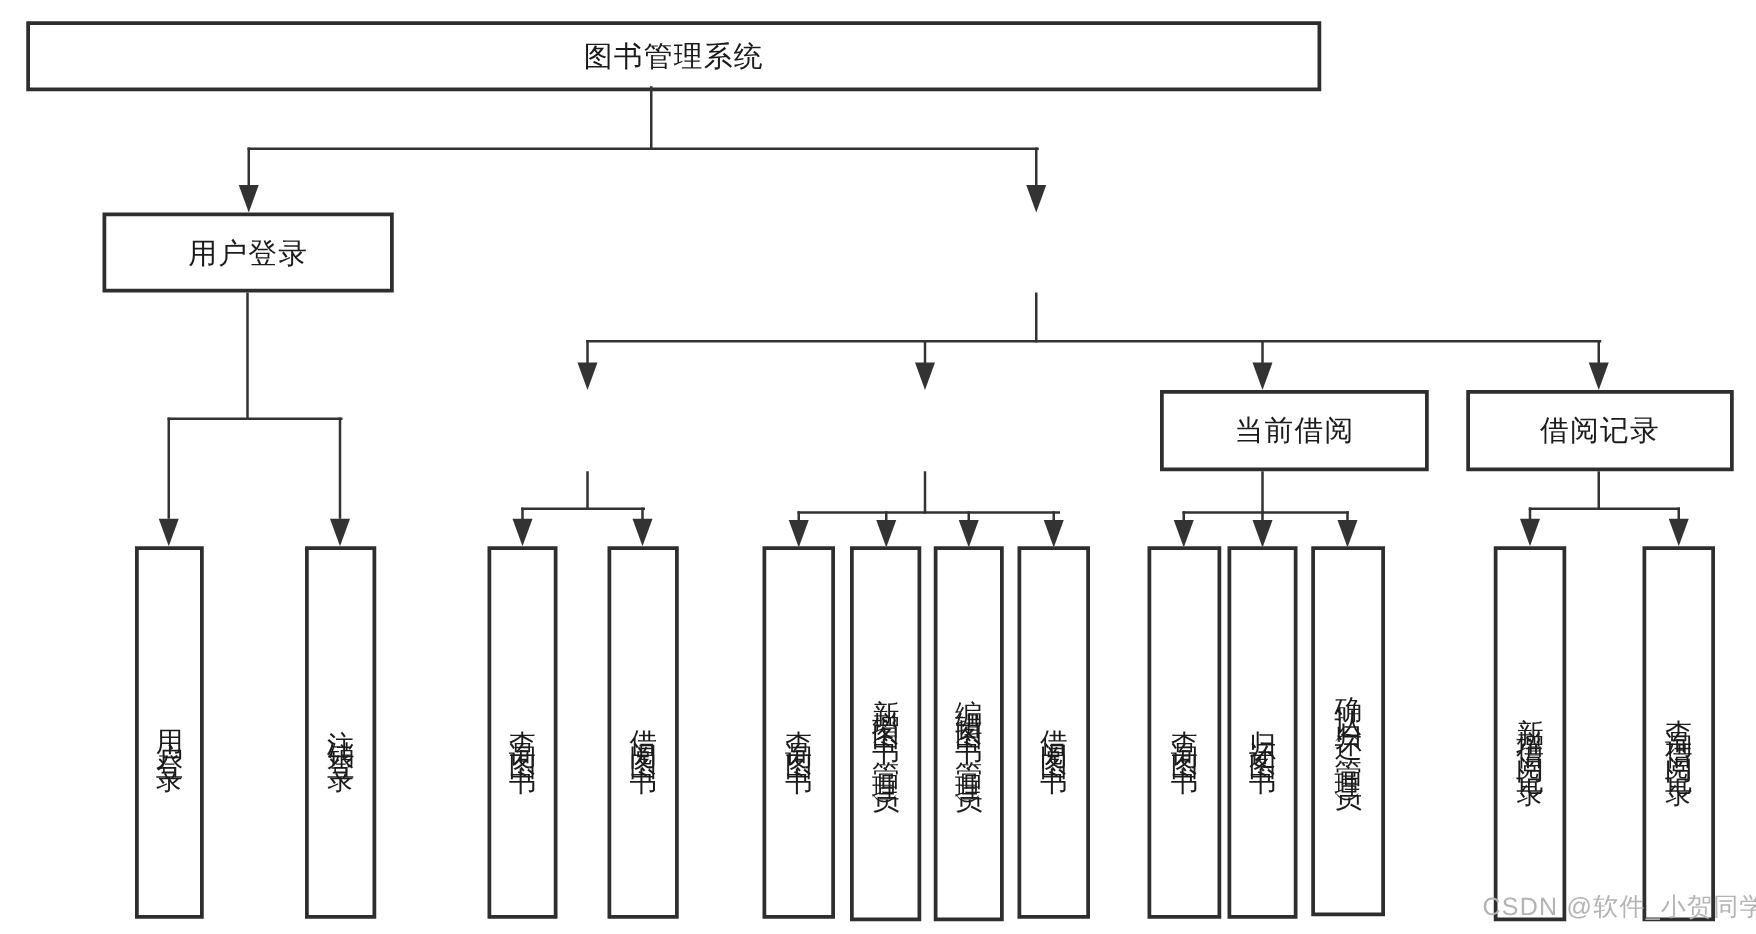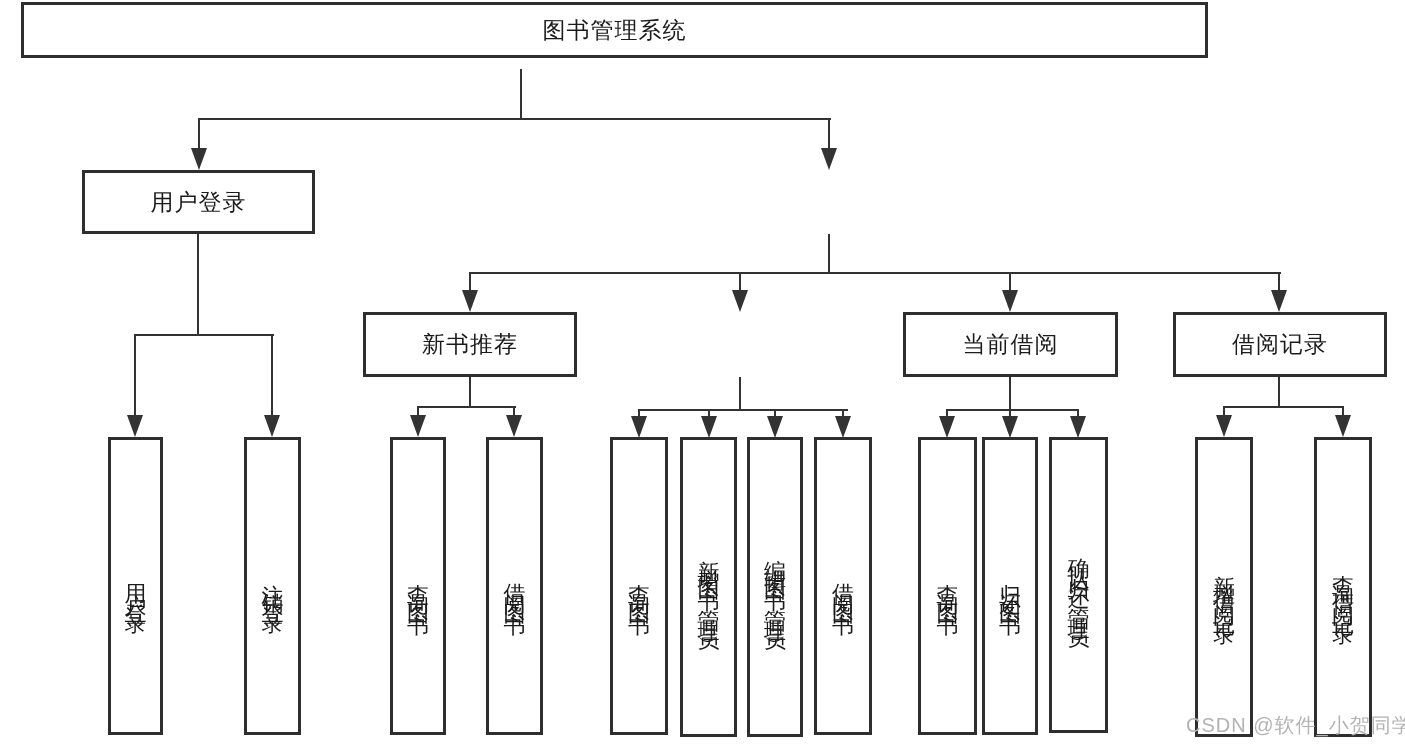--- a/index.html
+++ b/index.html
@@ -54,21 +54,21 @@
     color: var(--watermark, #b3b3b3);
     z-index: 10;
     white-space: nowrap;
   }
 </style>
 </head>
 <body>
 
 <div id="canvas">
 
-  <div class="hbox" style="left:21px; top:2px; width:1187px; height:56px;">图书管理系统</div>
+  <div class="hbox" style="left:21px; top:17px; width:1036px; height:56px;">图书管理系统</div>
 
   <div class="ln" style="left:520px; top:69px; width:2px; height:51px;"></div>
   <div class="ln" style="left:198px; top:118px; width:633px; height:2px;"></div>
   <div class="ln" style="left:198px; top:118px; width:2px; height:32px;"></div>
   <div class="arr" style="left:191px; top:148px;"></div>
   <div class="ln" style="left:828px; top:118px; width:2px; height:32px;"></div>
   <div class="arr" style="left:821px; top:148px;"></div>
 
   <div class="hbox" style="left:82px; top:170px; width:233px; height:64px;">用户登录</div>
 
@@ -83,22 +83,21 @@
   <div class="ln" style="left:469px; top:272px; width:812px; height:2px;"></div>
   <div class="ln" style="left:469px; top:272px; width:2px; height:20px;"></div>
   <div class="arr" style="left:462px; top:290px;"></div>
   <div class="ln" style="left:739px; top:272px; width:2px; height:20px;"></div>
   <div class="arr" style="left:732px; top:290px;"></div>
   <div class="ln" style="left:1009px; top:272px; width:2px; height:20px;"></div>
   <div class="arr" style="left:1002px; top:290px;"></div>
   <div class="ln" style="left:1278px; top:272px; width:2px; height:20px;"></div>
   <div class="arr" style="left:1271px; top:290px;"></div>
 
-  <div class="hbox" style="left:363px; top:312px; width:214px; height:65px;">新书推荐</div>
-  <div class="hbox" style="left:903px; top:312px; width:215px; height:65px;">当前借阅</div>
+  <div class="hbox" style="left:928px; top:312px; width:215px; height:65px;">当前借阅</div>
   <div class="hbox" style="left:1173px; top:312px; width:214px; height:65px;font-family:Liberation Mono, monospace;">借阅记录</div>
 
   <div class="ln" style="left:469px; top:377px; width:2px; height:31px;"></div>
   <div class="ln" style="left:417px; top:406px; width:99px; height:2px;"></div>
   <div class="ln" style="left:417px; top:406px; width:2px; height:10px;"></div>
   <div class="arr" style="left:410px; top:415px;"></div>
   <div class="ln" style="left:513px; top:406px; width:2px; height:10px;"></div>
   <div class="arr" style="left:506px; top:415px;"></div>
 
   <div class="ln" style="left:739px; top:377px; width:2px; height:34px;"></div>

